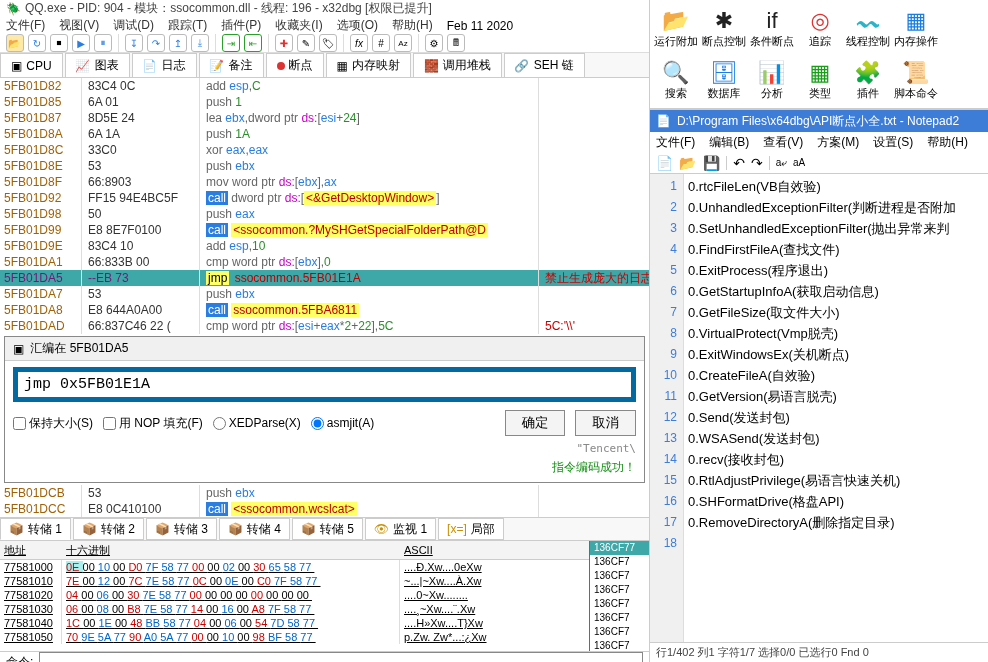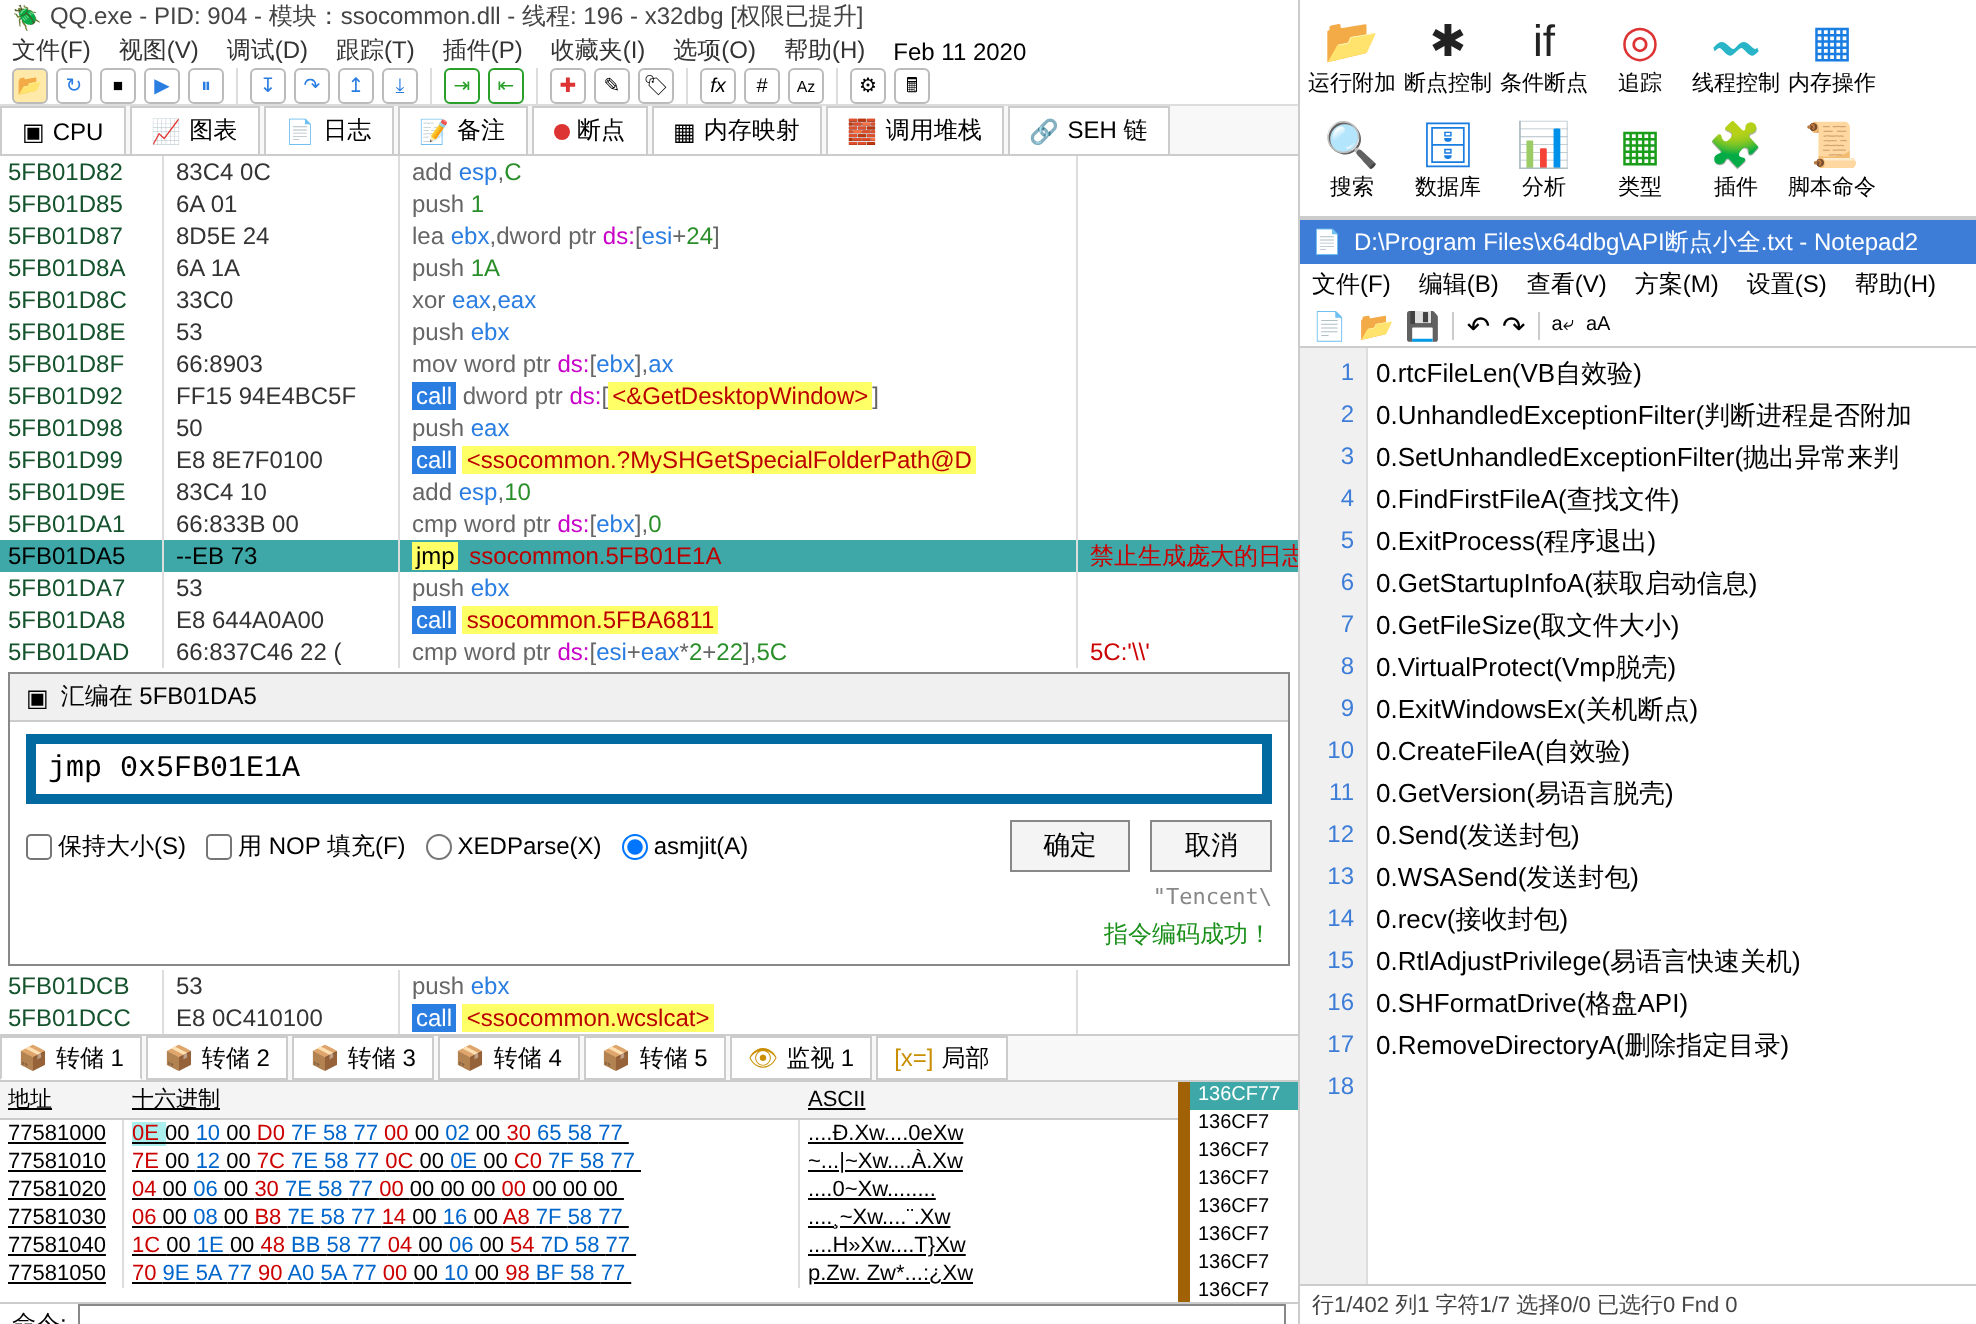--- a/index.html
+++ b/index.html
@@ -22,26 +22,26 @@
 .pill.red{ color:#d33; }
 .divider { width:1px; height:18px; background:#ddd; margin:0 2px; }
 
 .tab-bar { height:26px; display:flex; align-items:center; border-bottom:1px solid #ccc; background:#f8f8f8; }
 .tab { height:24px; padding:0 10px; display:flex; align-items:center; gap:4px; border:1px solid #ccc; border-bottom:none; margin-right:2px; background:#fff; font-size:12px; }
 .tab .icon { font-size:12px; }
 .dot-red{ width:8px; height:8px; border-radius:50%; background:#d33; }
 
 .disasm { font-family:"Consolas","Courier New",monospace; font-size:12px; line-height:16px; flex:0 0 auto; }
 .disasm-row { display:flex; height:16px; white-space:pre; }
-.col-addr{ width:82px; padding-left:4px; color:#14532d; border-right:1px solid #ddd; }
+.col-addr{ width:82px; padding-left:4px; color:#a16207; border-right:1px solid #ddd; }
 .col-bytes{ width:118px; padding-left:6px; color:#333; border-right:1px solid #ddd; }
 .col-dis{ flex:1; padding-left:6px; overflow:hidden; border-right:1px solid #ddd; }
 .col-cmt{ width:110px; padding-left:6px; color:#c00; overflow:hidden; }
 .row-sel { background:#3ea8a8; color:#fff; }
-.row-sel .col-addr,.row-sel .col-bytes{ color:#000000; }
+.row-sel .col-addr,.row-sel .col-bytes{ color:#701a75; }
 
 .ins{ color:#666; }
 .reg{ color:#2a7de1; }
 .seg{ color:#c800c8; }
 .num{ color:#2a8f2a; }
 .call{ color:#fff; background:#2a7de1; padding:0 2px; }
 .jmp{ color:#000; background:#ffff66; padding:0 2px; }
 .tgt-y{ background:#ffff66; color:#b00; padding:0 2px; }
 .tgt-g{ background:#3ea8a8; color:#b00; padding:0 2px; }
 
@@ -64,21 +64,21 @@
 .dump-hdr{ display:flex; border-bottom:1px solid #ccc; background:#f4f4f4; }
 .dump-hdr div{ padding:2px 4px; }
 .dump-row{ display:flex; white-space:pre; }
 .d-addr{ width:62px; padding-left:4px; border-right:1px solid #ddd; }
 .d-hex{ width:338px; padding-left:4px; border-right:1px solid #ddd; }
 .d-asc{ flex:1; padding-left:4px; }
 .hx-r{ color:#c00; }
 .hx-b{ color:#06c; }
 .hx-k{ color:#000; }
 .hx-bg{ background:#aee; }
-.stack-mini{ width:60px; border-left:6px solid #a16207; font-family:Consolas,monospace; font-size:10px; line-height:14px; background:#fff; }
+.stack-mini{ width:60px; border-left:1px solid #a16207; font-family:Consolas,monospace; font-size:10px; line-height:14px; background:#fff; }
 .stack-mini div{ padding:0 4px; }
 .stack-sel{ background:#3ea8a8; color:#fff; }
 
 .cmdline{ height:22px; border-top:1px solid #ccc; display:flex; align-items:center; padding:0 6px; }
 .cmdline input{ flex:1; border:1px solid #888; padding:2px 4px; margin-left:6px; }
 
 .big-toolbar{ display:flex; flex-wrap:wrap; padding:2px; border-bottom:1px solid #ccc; }
 .big-btn{ width:48px; height:52px; display:flex; flex-direction:column; align-items:center; justify-content:center; font-size:11px; }
 .big-btn .bicon{ font-size:22px; height:26px; display:flex; align-items:center; }
 .c-green{ color:#1a9e1a; } .c-black{ color:#222; } .c-red{ color:#d33; } .c-blue{ color:#1a7de1; } .c-cyan{ color:#2ab4c8; } .c-orange{ color:#e08a1a; } .c-teal{ color:#1a9e9e; }

